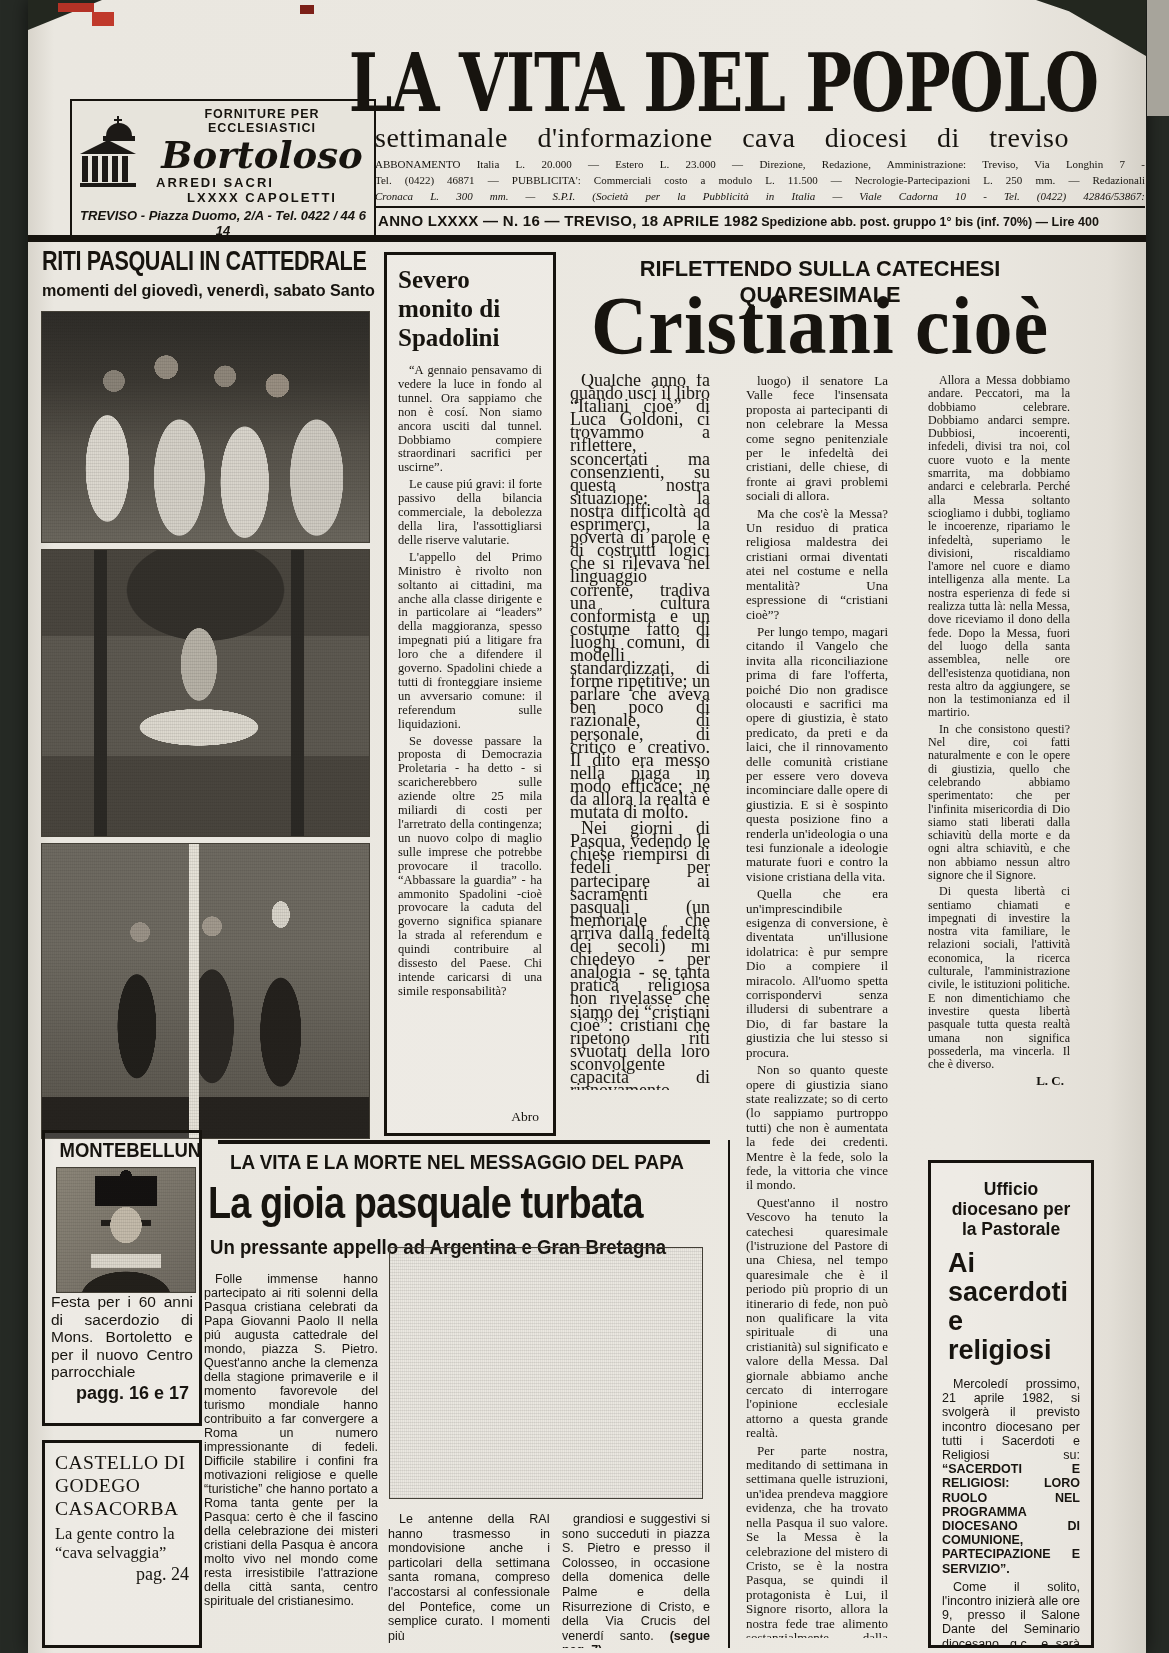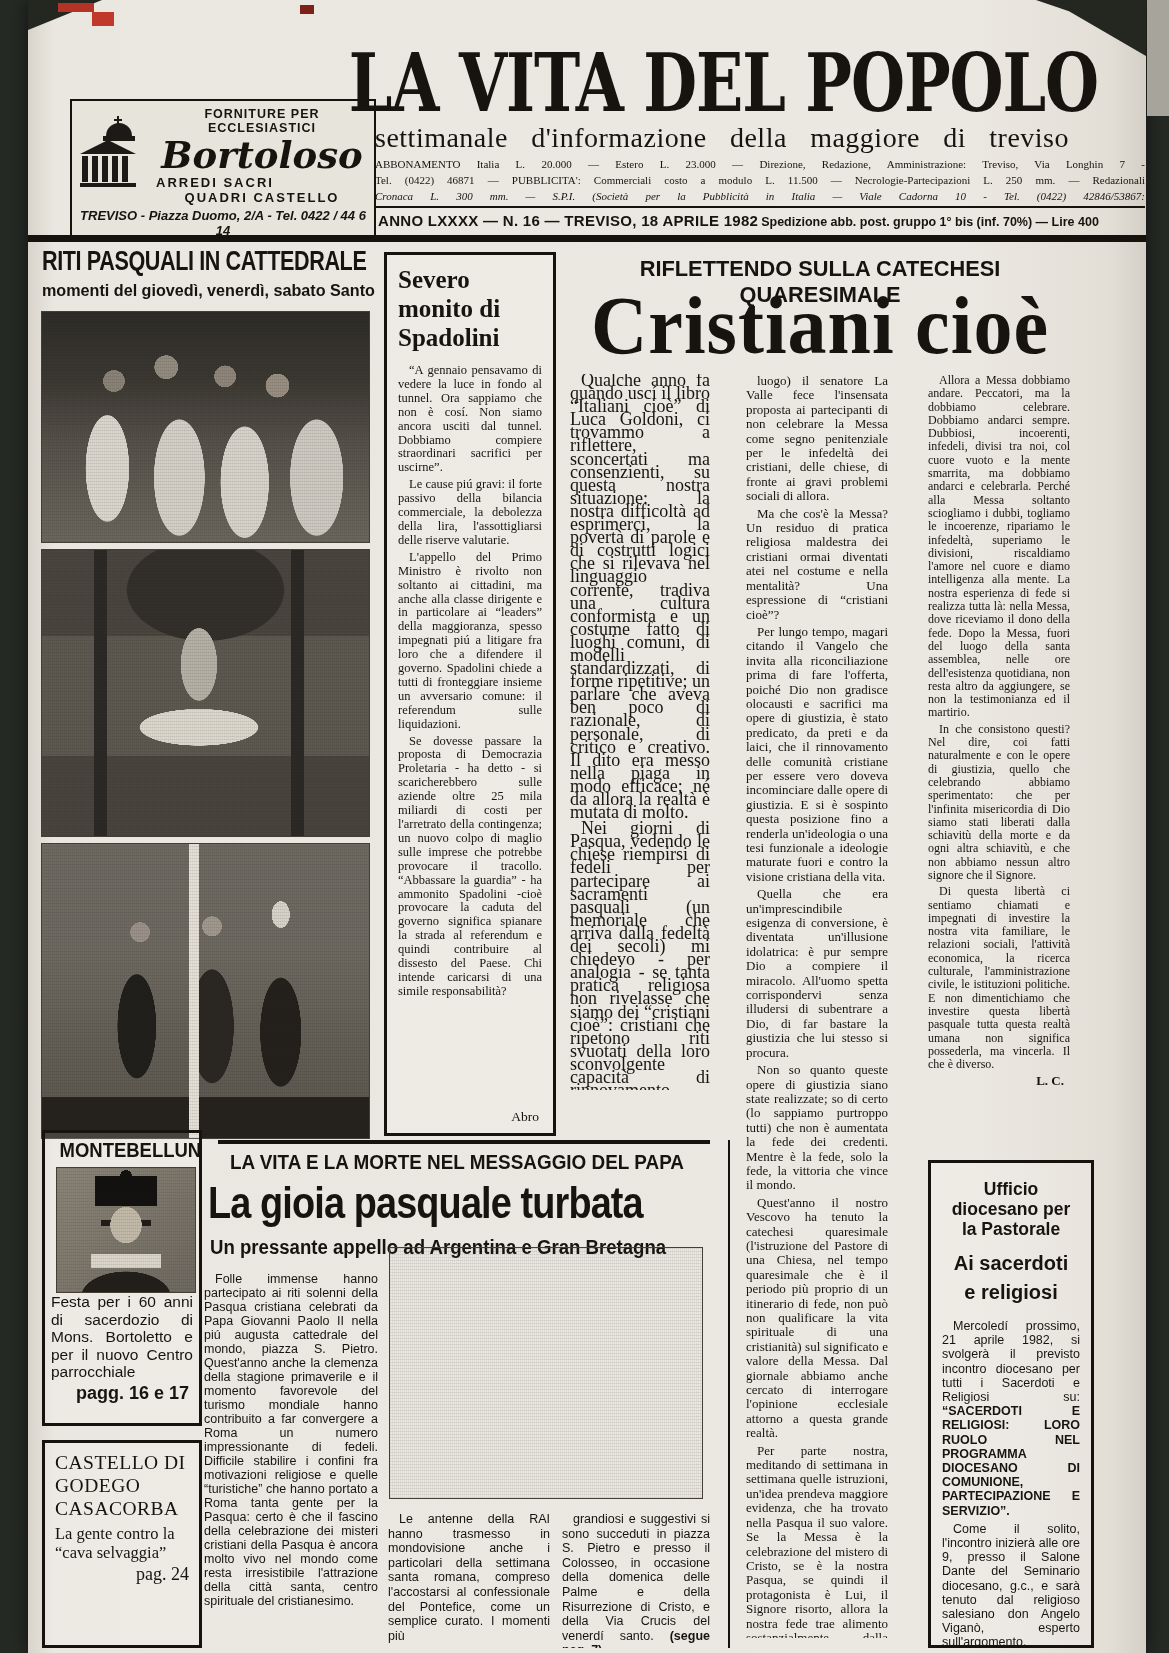--- a/index.html
+++ b/index.html
@@ -74,21 +74,21 @@
   #monte-box{padding:5px 6px;text-align:center;overflow:hidden;}
   .monte-title{font-weight:bold;font-size:21px;transform:scaleX(.88);transform-origin:center;white-space:nowrap;}
   .monte-cap{font-size:15.5px;line-height:17.5px;text-align:justify;hyphens:auto;margin-top:7px;text-align-last:left;}
   .monte-pages{font-weight:bold;font-size:18px;text-align:right;padding-right:4px;margin-top:2px;}
   #castello-box{padding:8px 10px;overflow:hidden;}
   .cast-title{font-size:19.5px;line-height:23px;font-variant:small-caps;letter-spacing:.5px;}
   .cast-cap{font-size:16.5px;line-height:19px;margin-top:4px;}
   .cast-page{font-size:18px;text-align:right;margin-top:2px;}
   #past-box{padding:16px 11px;overflow:hidden;}
   .past-kick{font-weight:bold;font-size:17.5px;line-height:20px;text-align:center;}
-  .past-head{font-weight:bold;font-size:20px;line-height:29px;text-align:center;margin:10px 6px 12px;}
+  .past-head{font-weight:bold;font-size:27px;line-height:29px;margin:10px 6px 12px;}
   .past-p{font-size:12.5px;line-height:14.2px;text-align:justify;hyphens:auto;margin:0 0 4px;text-indent:11px;}
 
   
   .photo{position:absolute;outline:1px solid #433f36;}
   .photo::after{content:"";position:absolute;inset:0;
      background:repeating-linear-gradient(0deg,rgba(25,22,18,.08) 0 1px,transparent 1px 3px),
                 repeating-linear-gradient(90deg,rgba(25,22,18,.05) 0 1px,transparent 1px 2px);}
   #photo-riti-1{background:
      radial-gradient(circle 11px at 22% 30%,#8a8378 98%,transparent),
      radial-gradient(circle 12px at 38% 24%,#948c80 98%,transparent),
@@ -155,26 +155,26 @@
         <rect x="14" y="42" width="6" height="26" fill="#1c1916"></rect>
         <rect x="24" y="42" width="6" height="26" fill="#1c1916"></rect>
         <rect x="34" y="42" width="6" height="26" fill="#1c1916"></rect>
         <rect x="44" y="42" width="6" height="26" fill="#1c1916"></rect>
         <rect x="2" y="69" width="56" height="4" fill="#1c1916"></rect>
       </svg>
     </span>
     <div class="ad-kicker">FORNITURE PER ECCLESIASTICI</div>
     <div class="ad-brand">Bortoloso</div>
     <div class="ad-l1">ARREDI SACRI</div>
-    <div class="ad-l2">QUADRI CASTELLO</div>
+    <div class="ad-l2">LXXXX CAPOLETTI</div>
     <div class="ad-addr">TREVISO - Piazza Duomo, 2/A - Tel. 0422 / 44 6 14</div>
   </div>
 
   <div class="abs mast-title" style="left:345px;top:36px;">LA VITA DEL POPOLO</div>
-  <div class="abs mast-sub serif" style="left:347px;top:122px;">settimanale d'informazione della maggiore di treviso</div>
+  <div class="abs mast-sub serif" style="left:347px;top:122px;">settimanale d'informazione cava diocesi di treviso</div>
   <div class="abs fineline" style="left:347px;top:157px;">ABBONAMENTO Italia L. 20.000 — Estero L. 23.000 — Direzione, Redazione, Amministrazione: Treviso, Via Longhin 7 -</div>
   <div class="abs fineline" style="left:347px;top:173px;">Tel. (0422) 46871 — PUBBLICITA': Commerciali costo a modulo L. 11.500 — Necrologie-Partecipazioni L. 250 mm. — Redazionali</div>
   <div class="abs fineline" style="left:347px;top:189px;font-style:italic;">Cronaca L. 300 mm. — S.P.I. (Società per la Pubblicità in Italia — Viale Cadorna 10 - Tel. (0422) 42846/53867:</div>
   <div class="abs rule" style="left:347px;top:206px;width:770px;height:2px;"></div>
   <div class="abs issue sans" style="left:350px;top:212px;">ANNO LXXXX — N. 16 — TREVISO, 18 APRILE 1982</div>
   <div class="abs shipping sans" style="left:687px;top:215px;">Spedizione abb. post. gruppo 1° bis (inf. 70%) — Lire 400</div>
   <div class="abs rule" style="left:0;top:235px;width:1118px;height:7px;"></div>
 
   <div class="abs riti-t sans" style="left:14px;top:246px;">RITI PASQUALI IN CATTEDRALE</div>
   <div class="abs riti-s sans" style="left:14px;top:281px;">momenti del giovedì, venerdì, sabato Santo</div>

